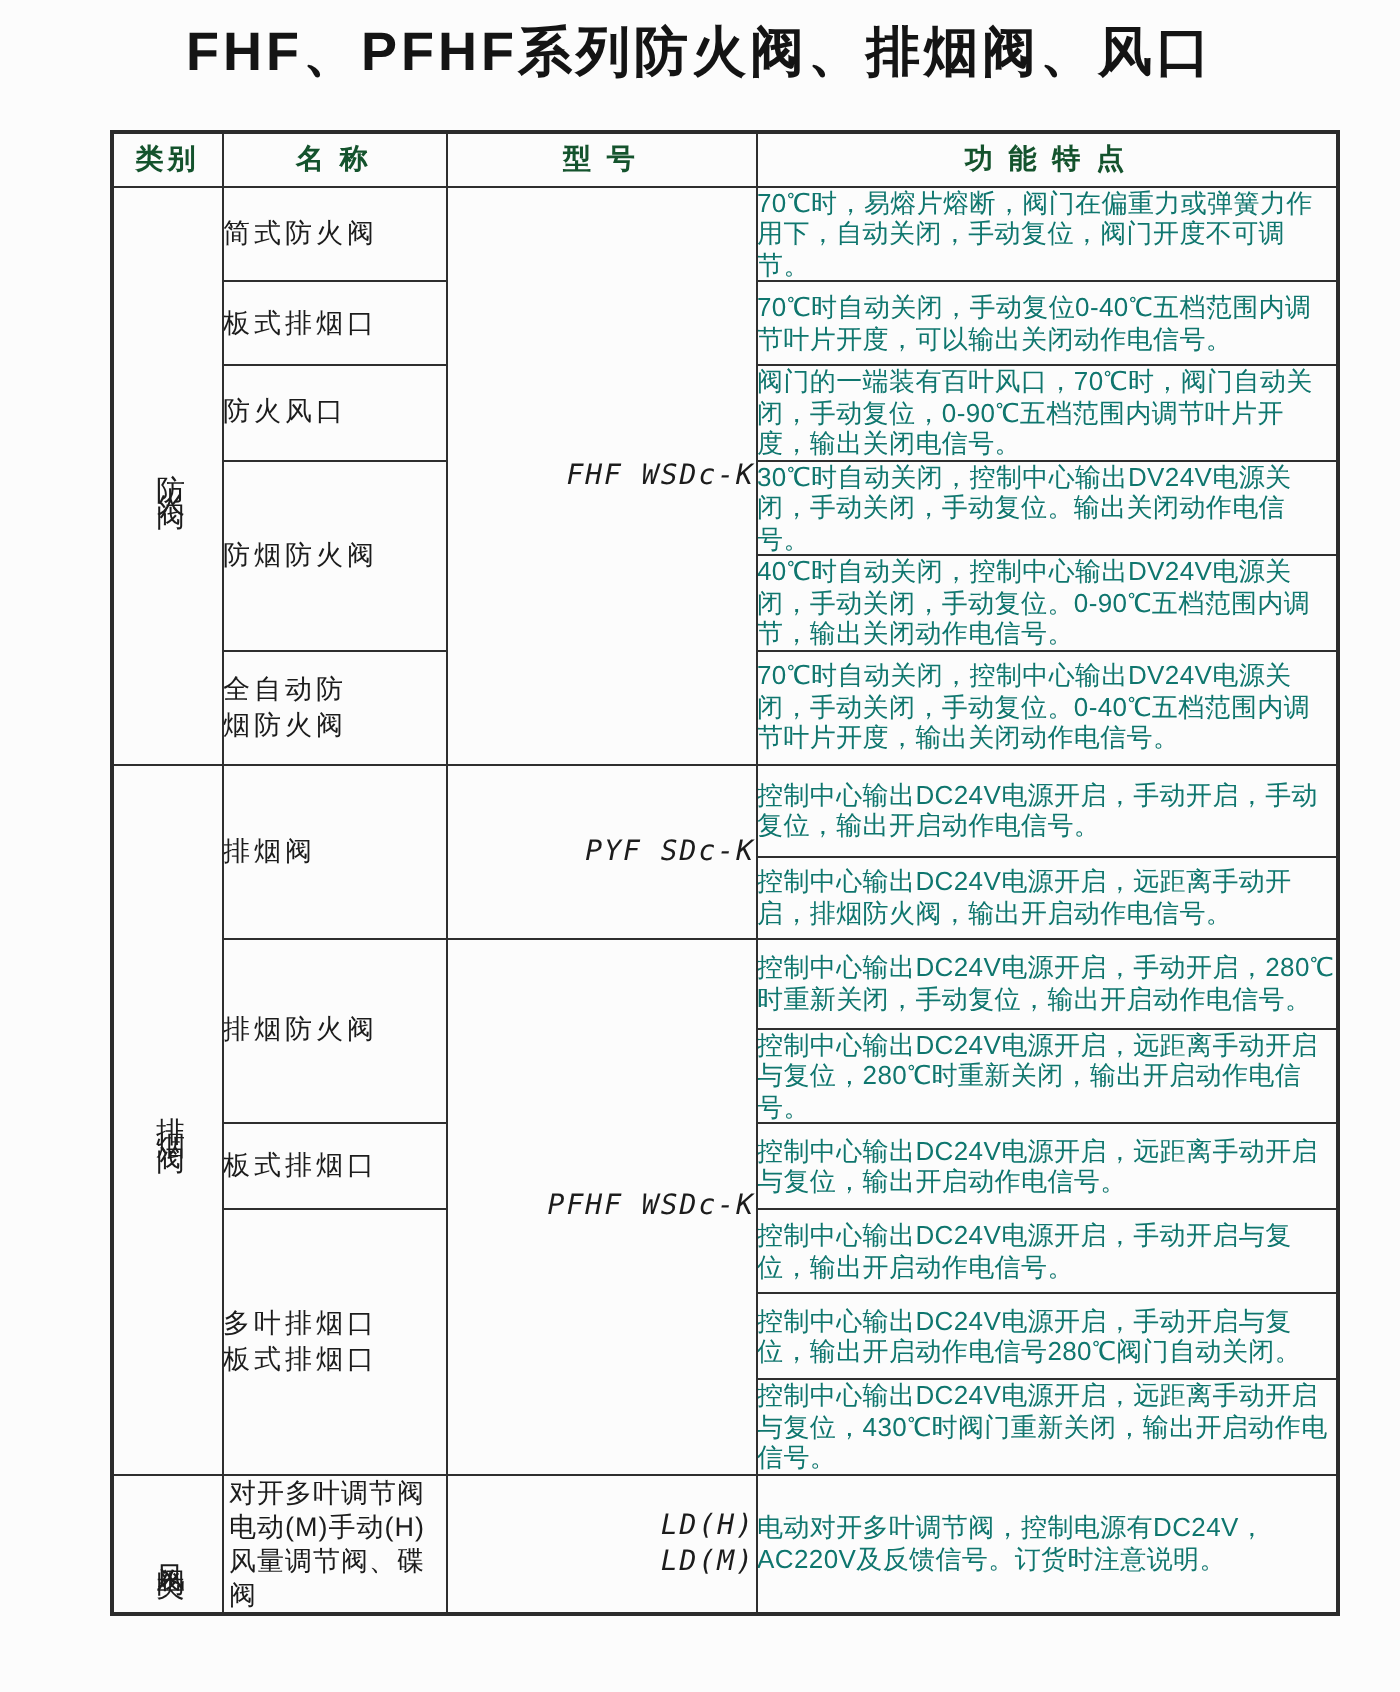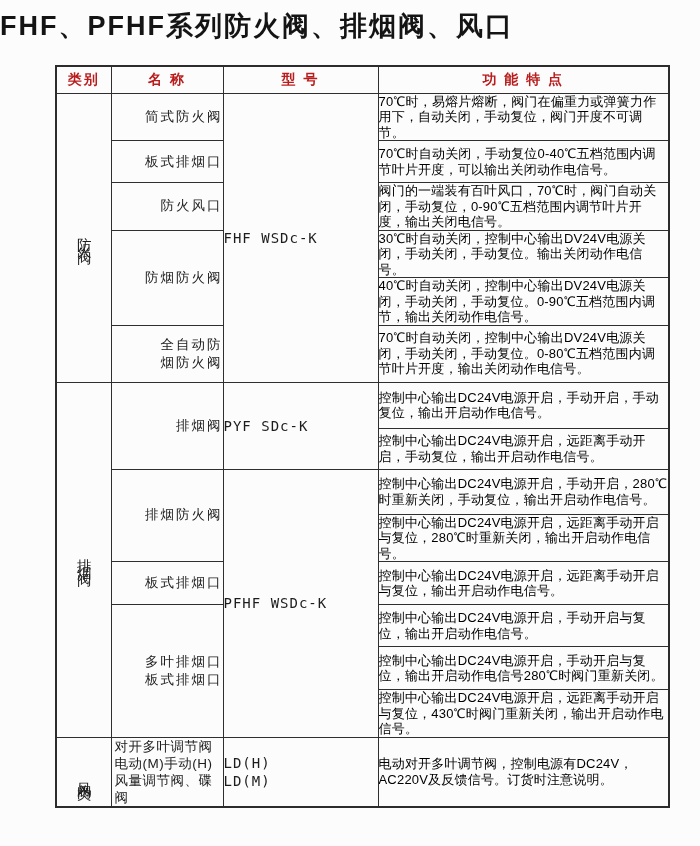--- a/index.html
+++ b/index.html
@@ -6,20 +6,21 @@
   body{
     width:700px;height:846px;
     background:#fcfcfc;
     color:#1a1a1a;
     font-family:"Liberation Sans", sans-serif;
     overflow:hidden;
   }
   .page{width:700px;height:846px;position:relative;}
   .doc-title{
     margin:8px 0 0 0;
+    text-align:center;
     font-size:27px;
     font-weight:700;
     letter-spacing:2px;
     color:#141414;
   }
   .section-heading{
     margin:26px 0 0 55px;
     font-size:21px;
     font-weight:700;
     letter-spacing:1px;
@@ -40,65 +41,66 @@
   .c-cat{width:55px;}
   .c-name{width:112px;}
   .c-model{width:155px;}
   .c-feat{width:291px;}
   td.hdr{
     text-align:center;
     vertical-align:middle;
     font-size:14px;
     font-weight:700;
     letter-spacing:2px;
-    color:#b91c1c;
+    color:#14532d;
   }
   td.cat{
     text-align:center;
     vertical-align:middle;
   }
   .vtext{
     writing-mode:vertical-lr;
     text-orientation:upright;
     font-size:14.5px;
     letter-spacing:7px;
     color:#1c1c1c;
     display:inline-block;
   }
   .vtext.tight{letter-spacing:2px;}
   td.name{
-    text-align:right;
+    text-align:left;
     vertical-align:middle;
     font-size:13.5px;
     letter-spacing:2px;
     color:#1c1c1c;
     white-space:pre-line;
     padding:0 2px;
   }
   td.name.left{
     text-align:left;
     letter-spacing:0.5px;
     padding:0 3px;
     line-height:17px;
   }
   td.model{
-    text-align:left;
+    text-align:right;
     vertical-align:middle;
     font-family:"DejaVu Sans Mono", monospace;
     font-size:14px;
     letter-spacing:1px;
     color:#1c1c1c;
     white-space:pre-line;
     line-height:18px;
+    font-style:italic;
   }
   td.feat{
     vertical-align:middle;
     font-size:13px;
     line-height:15.5px;
-    color:#000000;
+    color:#0f766e;
     padding:1px 5px 1px 5px;
     letter-spacing:0.2px;
   }
 </style>
 </head>
 <body>
 
 <div class="page">
 
   <h1 class="doc-title">FHF、PFHF系列防火阀、排烟阀、风口</h1>
@@ -139,53 +141,53 @@
     <tr style="height:42px">
       <td class="name" rowspan="2">防烟防火阀</td>
       <td class="feat">30℃时自动关闭，控制中心输出DV24V电源关闭，手动关闭，手动复位。输出关闭动作电信号。</td>
     </tr>
     <tr style="height:44px">
       <td class="feat">40℃时自动关闭，控制中心输出DV24V电源关闭，手动关闭，手动复位。0-90℃五档范围内调节，输出关闭动作电信号。</td>
     </tr>
     <tr style="height:57px">
       <td class="name">全自动防
 烟防火阀</td>
-      <td class="feat">70℃时自动关闭，控制中心输出DV24V电源关闭，手动关闭，手动复位。0-80℃五档范围内调节叶片开度，输出关闭动作电信号。</td>
+      <td class="feat">70℃时自动关闭，控制中心输出DV24V电源关闭，手动关闭，手动复位。0-40℃五档范围内调节叶片开度，输出关闭动作电信号。</td>
     </tr>
 
     <tr style="height:46px">
       <td class="cat" rowspan="8">
         <span class="vtext">排烟阀</span>
       </td>
       <td class="name" rowspan="2">排烟阀</td>
       <td class="model" rowspan="2">PYF SDc-K</td>
       <td class="feat">控制中心输出DC24V电源开启，手动开启，手动复位，输出开启动作电信号。</td>
     </tr>
     <tr style="height:41px">
-      <td class="feat">控制中心输出DC24V电源开启，远距离手动开启，手动复位，输出开启动作电信号。</td>
+      <td class="feat">控制中心输出DC24V电源开启，远距离手动开启，排烟防火阀，输出开启动作电信号。</td>
     </tr>
     <tr style="height:45px">
       <td class="name" rowspan="2">排烟防火阀</td>
       <td class="model" rowspan="6">PFHF WSDc-K</td>
       <td class="feat">控制中心输出DC24V电源开启，手动开启，280℃时重新关闭，手动复位，输出开启动作电信号。</td>
     </tr>
     <tr style="height:42px">
       <td class="feat">控制中心输出DC24V电源开启，远距离手动开启与复位，280℃时重新关闭，输出开启动作电信号。</td>
     </tr>
     <tr style="height:43px">
       <td class="name">板式排烟口</td>
       <td class="feat">控制中心输出DC24V电源开启，远距离手动开启与复位，输出开启动作电信号。</td>
     </tr>
     <tr style="height:42px">
       <td class="name" rowspan="3">多叶排烟口
 板式排烟口</td>
       <td class="feat">控制中心输出DC24V电源开启，手动开启与复位，输出开启动作电信号。</td>
     </tr>
     <tr style="height:43px">
-      <td class="feat">控制中心输出DC24V电源开启，手动开启与复位，输出开启动作电信号280℃时阀门重新关闭。</td>
+      <td class="feat">控制中心输出DC24V电源开启，手动开启与复位，输出开启动作电信号280℃阀门自动关闭。</td>
     </tr>
     <tr style="height:46px">
       <td class="feat">控制中心输出DC24V电源开启，远距离手动开启与复位，430℃时阀门重新关闭，输出开启动作电信号。</td>
     </tr>
 
     <tr style="height:55px">
       <td class="cat">
         <span class="vtext tight">风阀类</span>
       </td>
       <td class="name left">对开多叶调节阀电动(M)手动(H)风量调节阀、碟阀</td>

